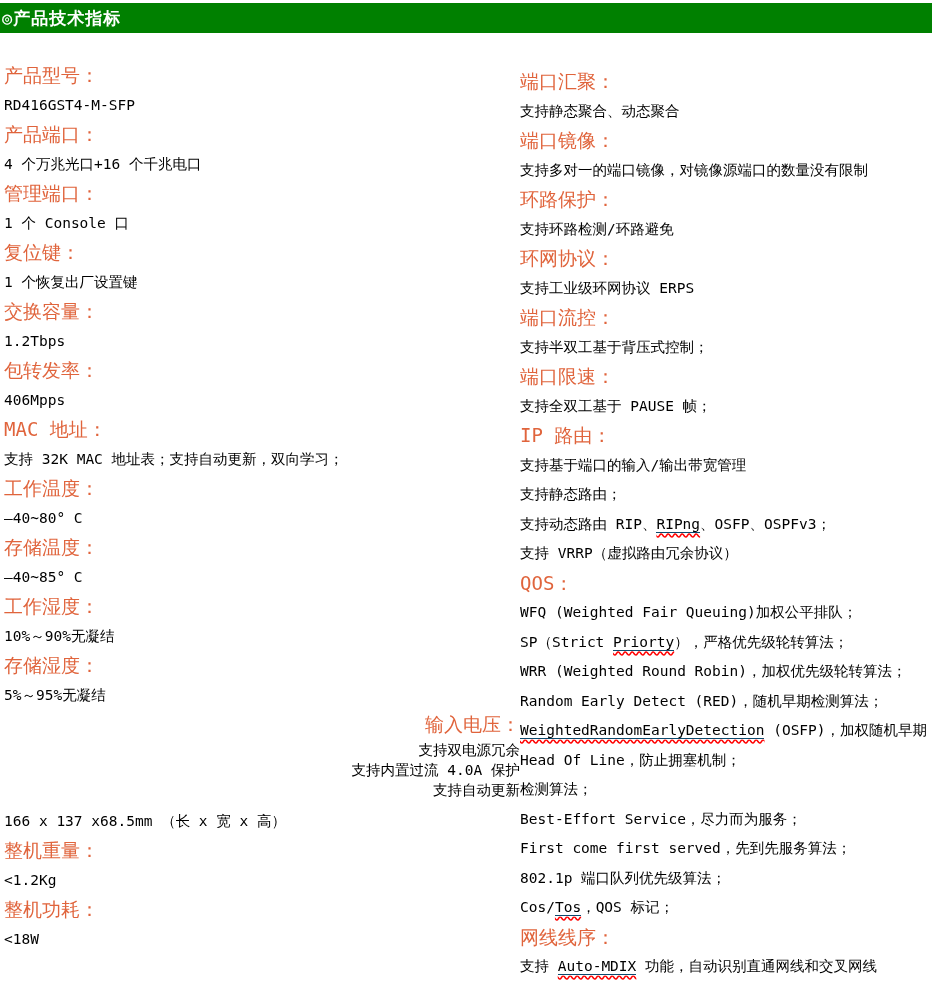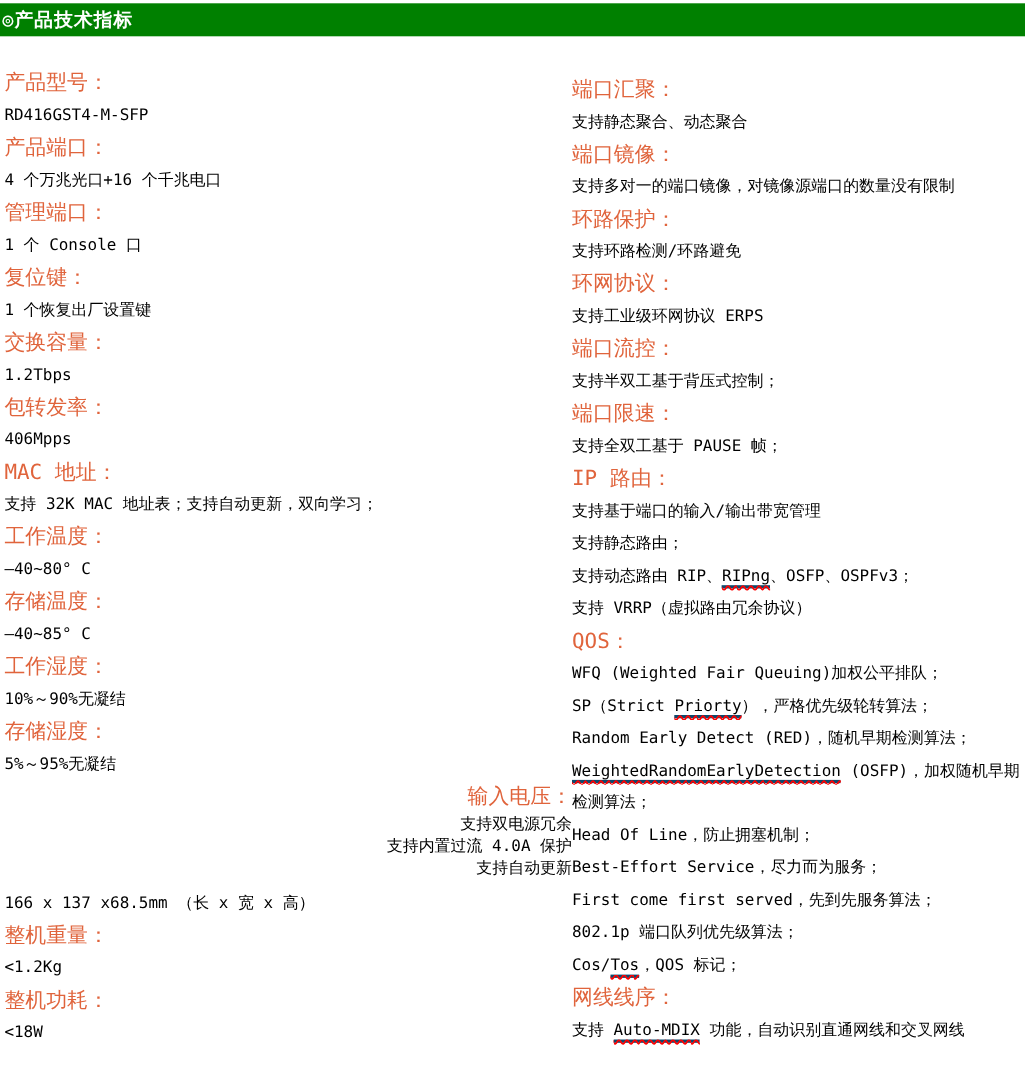--- a/index.html
+++ b/index.html
@@ -33,21 +33,21 @@
     line-height:29.5px;white-space:nowrap;
   }
   .spec-value{
     color:var(--text-color);font-size:14.5px;
     line-height:29.5px;white-space:nowrap;
   }
   .block.tight .spec-value{line-height:20px;}
   .block.tight .spec-value:first-of-type{margin-top:3px;}
   .block.tight{margin-bottom:7px;text-align:right;}
   .misspell{
-    border-bottom:3px solid #0c4a6e;
+    border-bottom:1px solid #0c4a6e;
     text-decoration:underline wavy var(--squiggle);
     text-decoration-skip-ink:none;
     text-underline-offset:4px;
   }
 </style>
 </head>
 <body>
 
 <div class="page">
   <div class="header-bar">
@@ -146,24 +146,25 @@
           <div class="spec-label">IP 路由：</div>
           <div class="spec-value"><span>支持基于端口的输入/输出带宽管理</span></div>
           <div class="spec-value"><span>支持静态路由；</span></div>
           <div class="spec-value"><span>支持动态路由 RIP、</span><span class="misspell">RIPng</span><span>、OSFP、OSPFv3；</span></div>
           <div class="spec-value"><span>支持 VRRP（虚拟路由冗余协议）</span></div>
         </div>
         <div class="block">
           <div class="spec-label">QOS：</div>
           <div class="spec-value"><span>WFQ (Weighted Fair Queuing)加权公平排队；</span></div>
           <div class="spec-value"><span>SP（Strict </span><span class="misspell">Priorty</span><span>），严格优先级轮转算法；</span></div>
+          <div class="spec-value"><span>WRR (Weighted Round Robin)，加权优先级轮转算法；</span></div>
           <div class="spec-value"><span>Random Early Detect (RED)，随机早期检测算法；</span></div>
           <div class="spec-value"><span class="misspell">WeightedRandomEarlyDetection</span><span> (OSFP)，加权随机早期</span></div>
+          <div class="spec-value"><span>Head Of Line，防止拥塞机制；</span></div>
           <div class="spec-value"><span>检测算法；</span></div>
-          <div class="spec-value"><span>Head Of Line，防止拥塞机制；</span></div>
           <div class="spec-value"><span>Best-Effort Service，尽力而为服务；</span></div>
           <div class="spec-value"><span>First come first served，先到先服务算法；</span></div>
           <div class="spec-value"><span>802.1p 端口队列优先级算法；</span></div>
           <div class="spec-value"><span>Cos/</span><span class="misspell">Tos</span><span>，QOS 标记；</span></div>
         </div>
         <div class="block">
           <div class="spec-label">网线线序：</div>
           <div class="spec-value"><span>支持 </span><span class="misspell">Auto-MDIX</span><span> 功能，自动识别直通网线和交叉网线</span></div>
         </div>
       </div>

